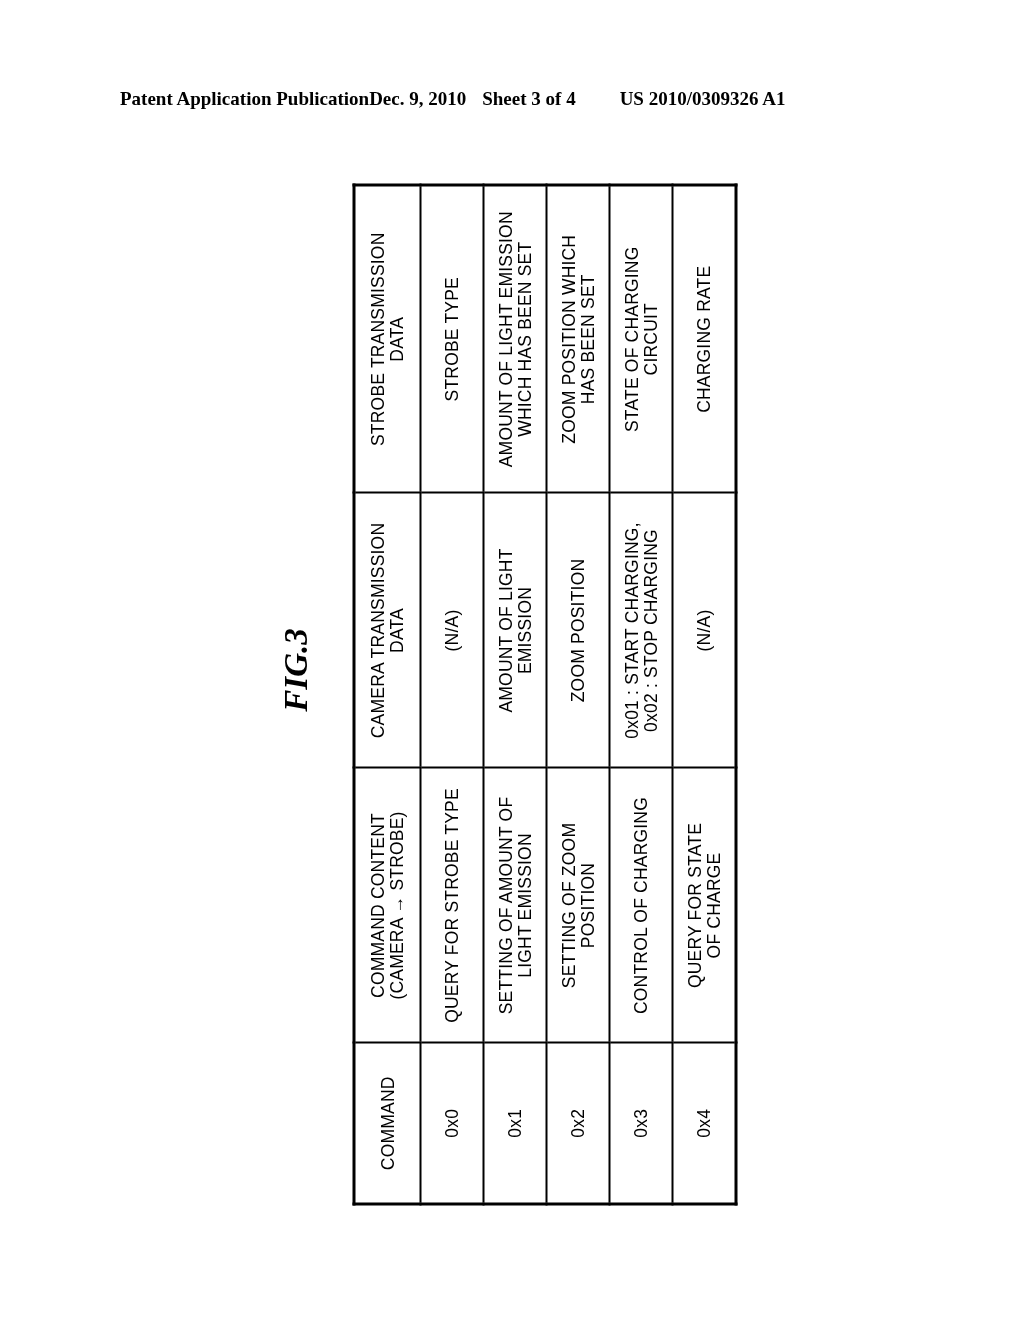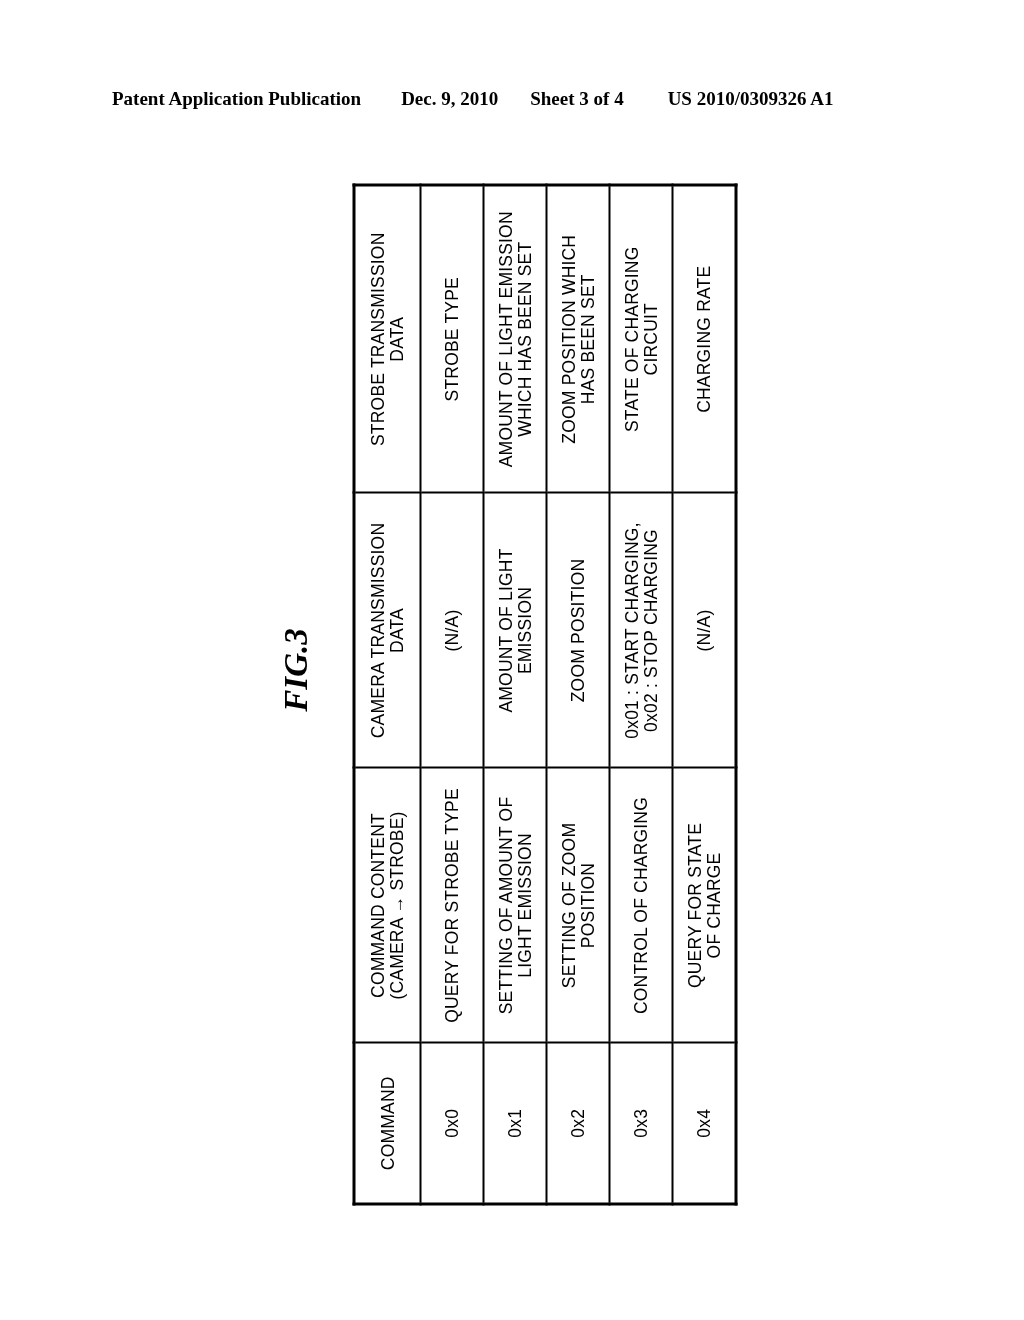--- a/index.html
+++ b/index.html
@@ -12,35 +12,35 @@
     width: 1024px;
     height: 1320px;
     background: #ffffff;
     overflow: hidden;
     font-family: "Liberation Sans", sans-serif;
   }
 
   
   .pub-header {
     position: absolute;
-    left: 112px;
+    left: 120px;
     top: 88px;
     width: 768px;
     height: 26px;
     font-family: "Liberation Serif", serif;
     font-weight: bold;
     font-size: 19px;
     color: #000000;
     white-space: nowrap;
     display: flex;
     align-items: baseline;
   }
   .hdr-pub   { }
-  .hdr-date  { margin-left: 40px; }
-  .hdr-sheet { margin-left: 32px; }
+  .hdr-date  { }
+  .hdr-sheet { margin-left: 16px; }
   .hdr-num   { margin-left: 44px; }
 
   
   .fig-label {
     position: absolute;
     left: 236px;
     top: 610px;
     width: 120px;
     height: 120px;
     display: flex;

